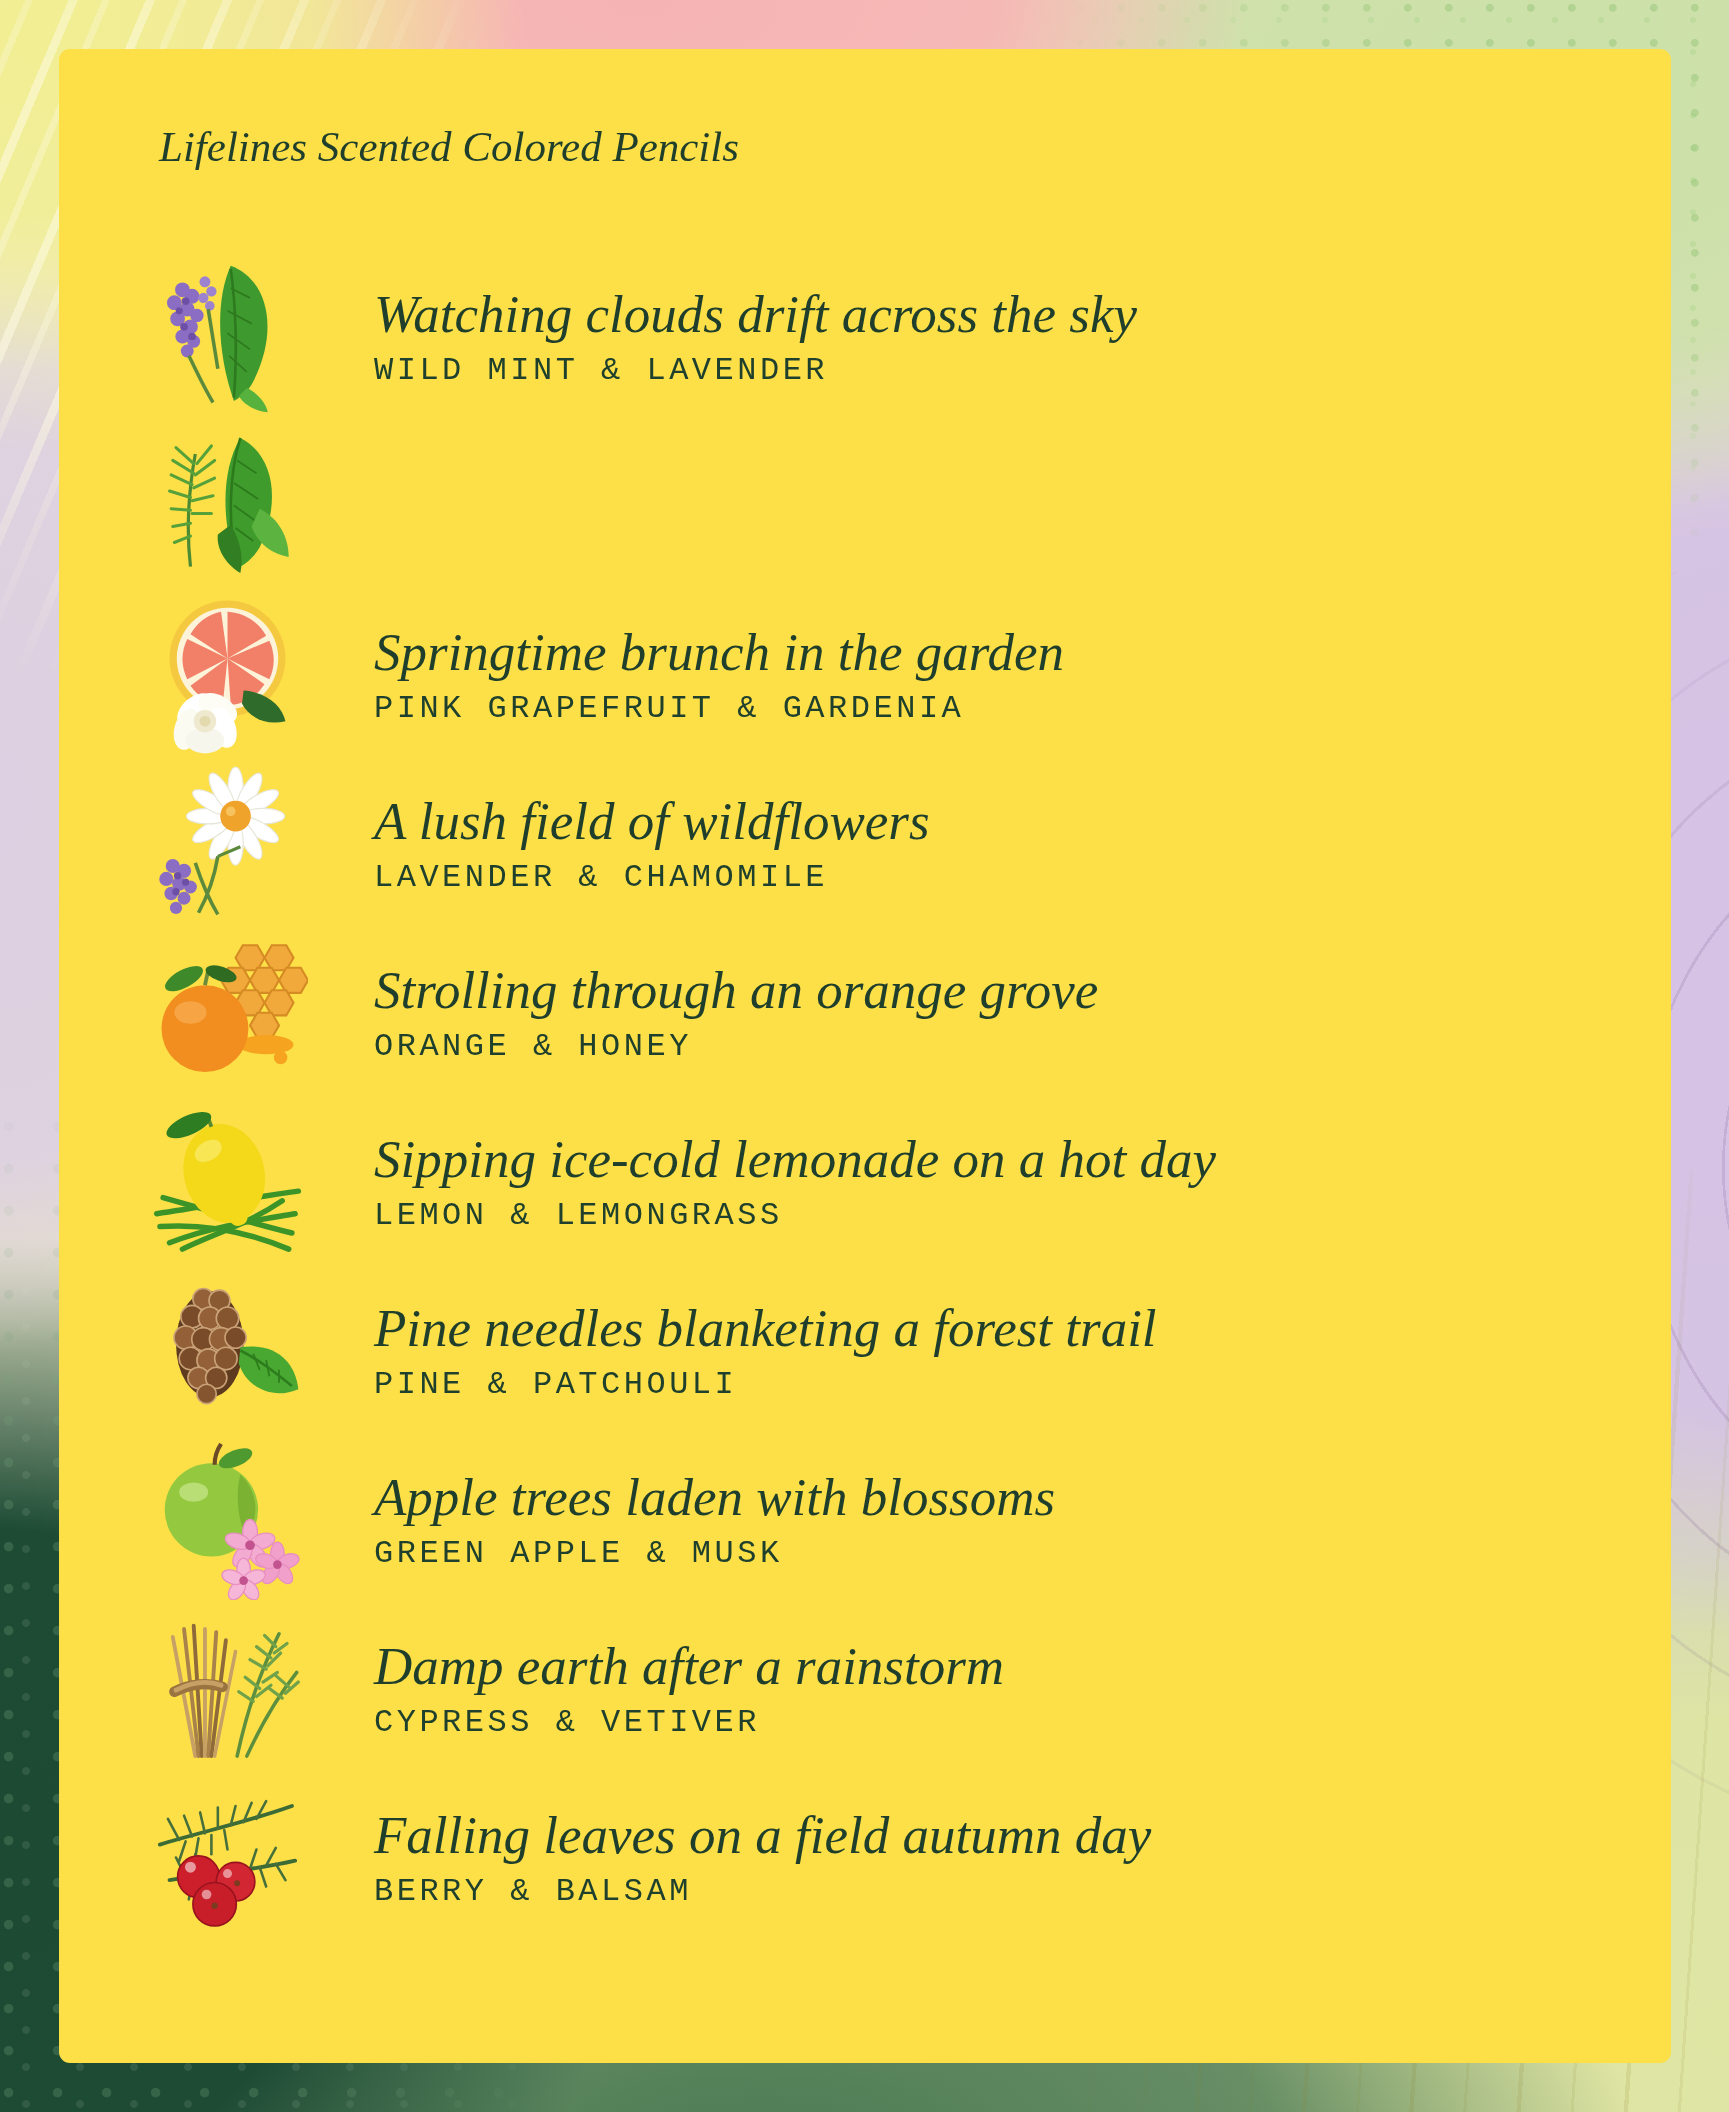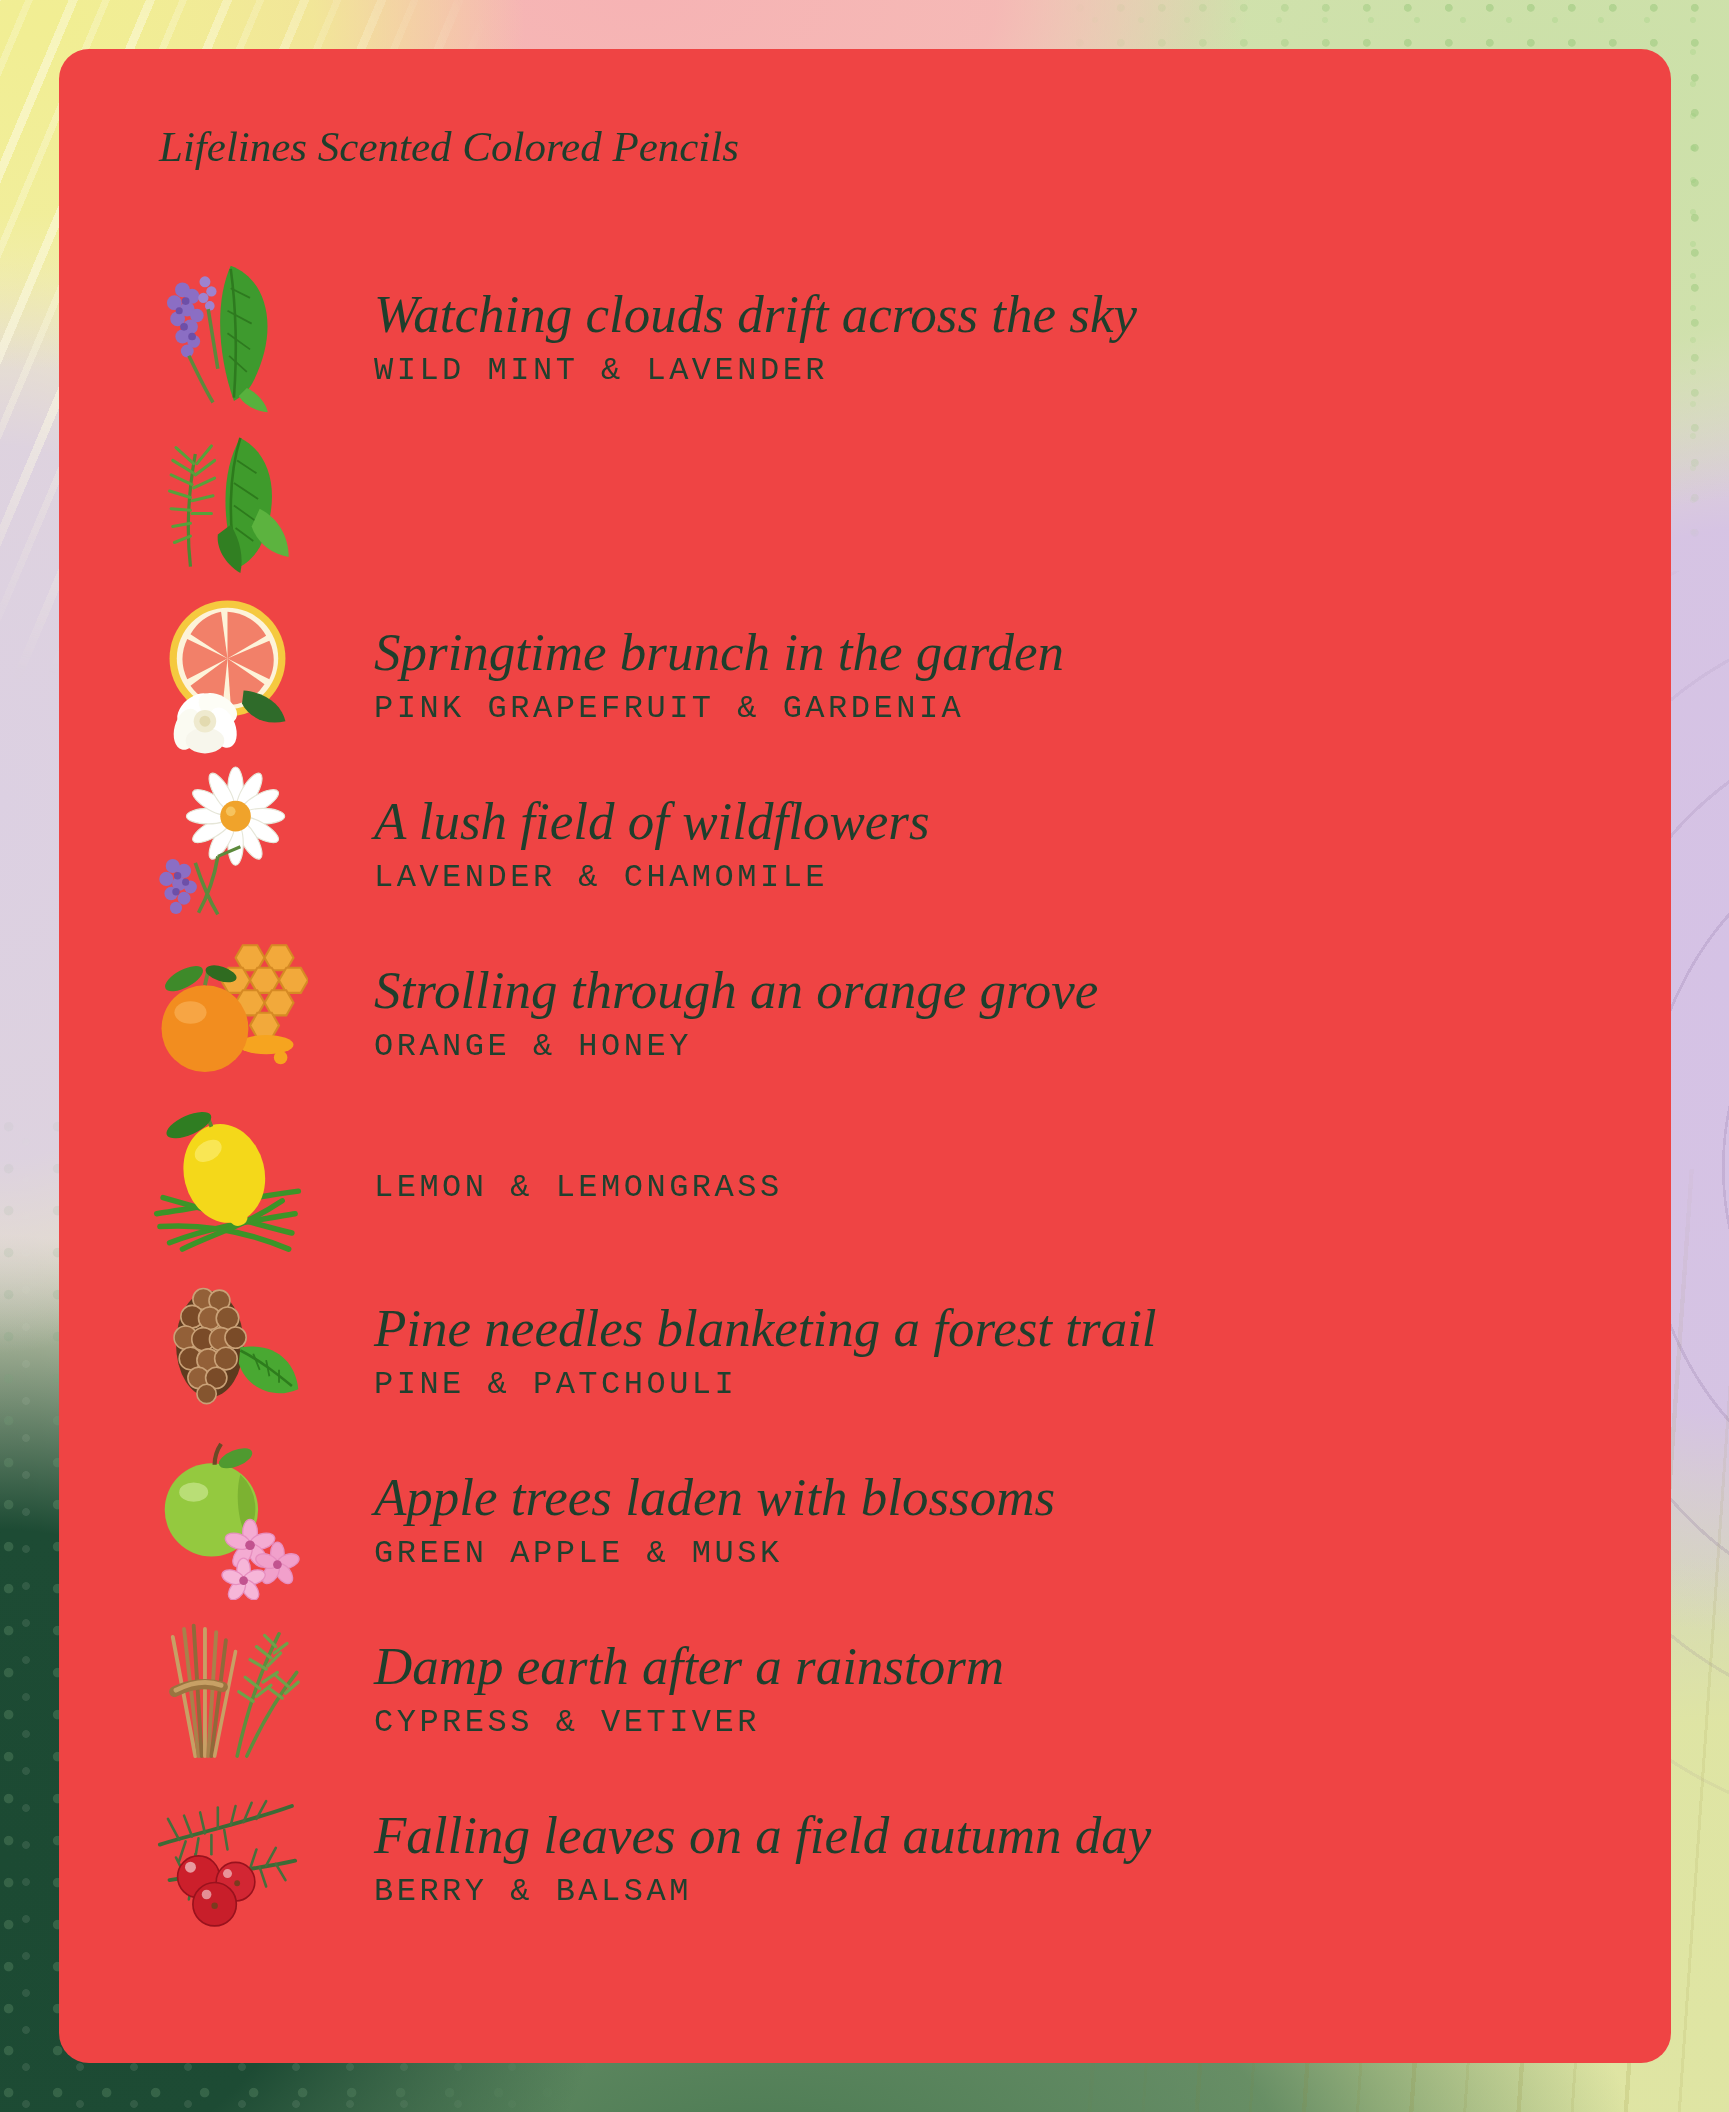--- a/index.html
+++ b/index.html
@@ -55,21 +55,21 @@
       radial-gradient(circle at 8.6px 8.6px, rgba(120,165,125,.28) 0 4.3px, transparent 5.2px),
       radial-gradient(circle at 26px 24px, rgba(235,245,230,.10) 0 3.5px, transparent 4.3px);
     background-size:49px 42px, 54px 37px;
     -webkit-mask-image:radial-gradient(ellipse at 20% 75%, #000 35%, transparent 80%);
     mask-image:radial-gradient(ellipse at 20% 75%, #000 35%, transparent 80%);
   }
 
   
   .card{
     position:absolute;left:59px;top:49px;width:1612px;height:2014px;
-    background:#ef4444;border-radius:30px;
+    background:#fde047;border-radius:11px;
   }
   .title{
     margin:74px 0 0 100px;
     font-family:"Liberation Serif",serif;font-style:italic;font-weight:400;
     font-size:43px;line-height:1.1;color:#1f3e2c;
   }
   .scent-list{
     list-style:none;margin:82px 0 0 0;padding:0 0 0 80px;
   }
   .scent-item{
@@ -284,20 +284,21 @@
                 <path d="M22 92 C42 82 60 78 84 62"></path>
               </g>
               <ellipse cx="48" cy="45" rx="25" ry="31" transform="rotate(-14 48 45)" fill="#f4d81a"></ellipse>
               <ellipse cx="57" cy="73" rx="5.5" ry="4.5" transform="rotate(-14 57 73)" fill="#f4d81a"></ellipse>
               <ellipse cx="38" cy="31" rx="9" ry="6" transform="rotate(-30 38 31)" fill="#fbec6e" opacity="0.7"></ellipse>
               <path d="M40 16 L37 8" stroke="#5a8a2f" stroke-width="2.4" fill="none"></path>
               <ellipse cx="26" cy="15" rx="15" ry="6" transform="rotate(-24 26 15)" fill="#2f7d22"></ellipse>
             </svg>
           </span>
     <div class="scent-text">
+      <p class="scent-desc">Sipping ice-cold lemonade on a hot day</p>
       <p class="scent-name">LEMON &amp; LEMONGRASS</p>
     </div>
   </li>
 
   <li class="scent-item">
     <span class="scent-image">
             <svg viewBox="0 0 100 100">
               <ellipse cx="39" cy="46" rx="21" ry="33" fill="#5e3a1e"></ellipse>
               <g stroke="#c9a177" stroke-width="1">
                 <circle cx="35" cy="18" r="6.5" fill="#936038"></circle>

